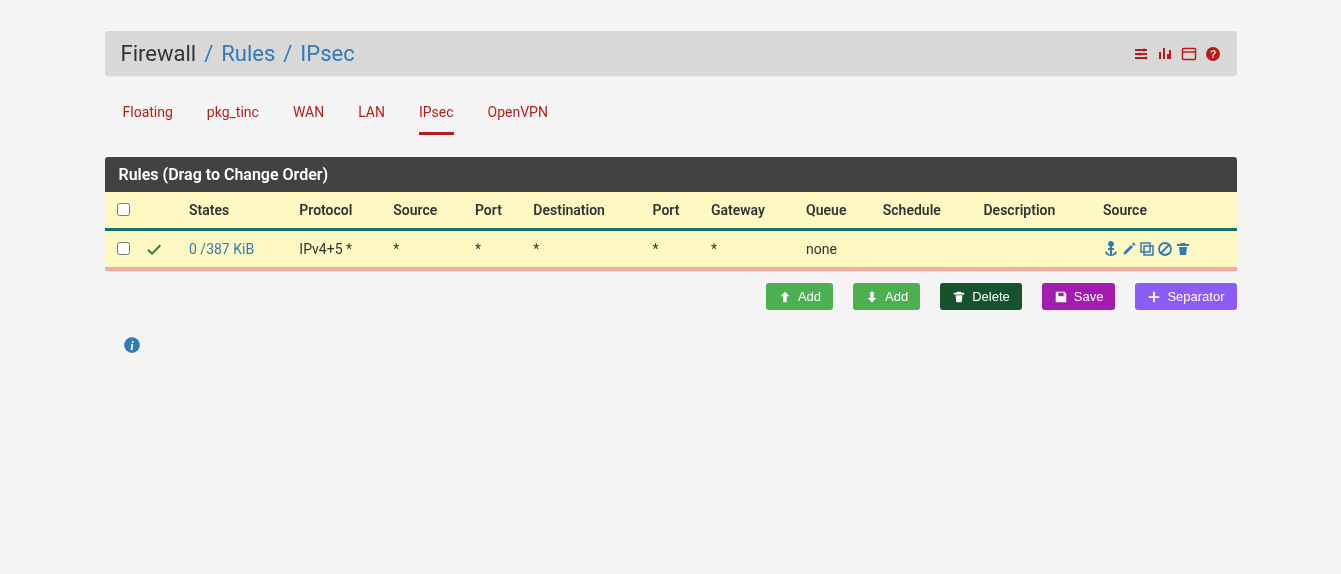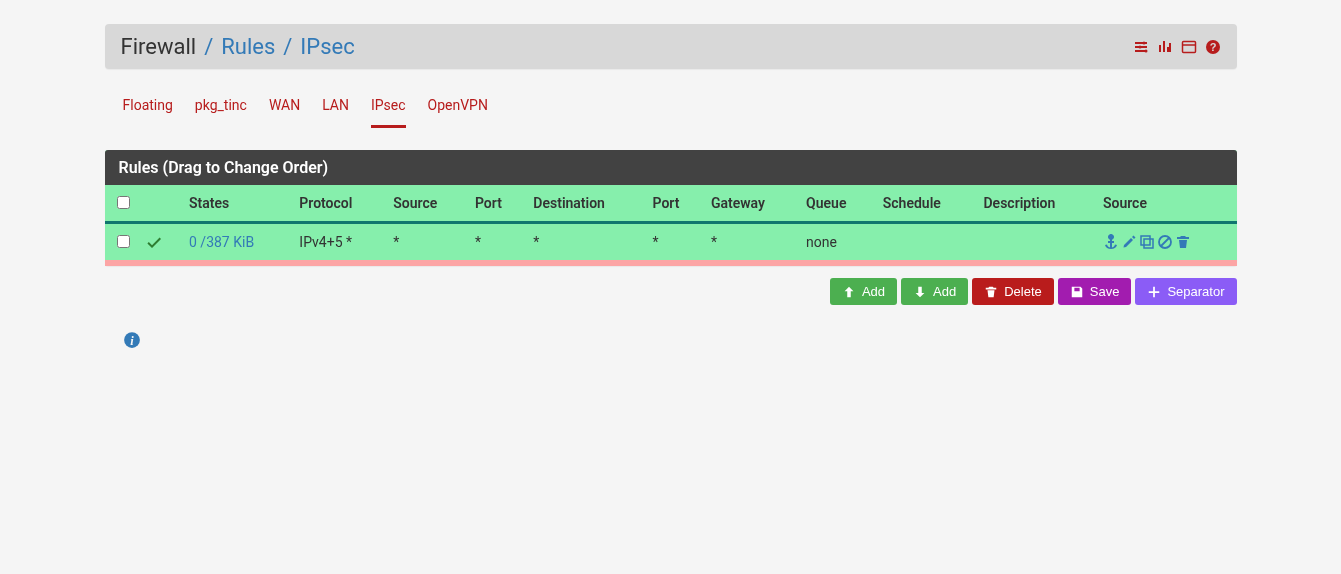--- a/index.html
+++ b/index.html
@@ -6,21 +6,21 @@
   body {
     background: #f5f5f5;
     font-family: -apple-system, BlinkMacSystemFont, "Segoe UI", Roboto, "Helvetica Neue", Arial, sans-serif;
     font-size: 14px;
     color: #333;
     width: 1341px;
     height: 574px;
   }
   .container {
     width: 1132px;
-    margin: 4px auto;
+    margin: 11px auto;
     padding-top: 20px;
   }
   .header-panel {
     background: #d8d8d8;
     border-radius: 4px;
     padding: 10px 16px;
     display: flex;
     justify-content: space-between;
     align-items: center;
     box-shadow: 0 1px 1px rgba(0,0,0,0.05);
@@ -40,37 +40,37 @@
     gap: 8px;
     align-items: center;
   }
   .header-icons .hicon {
     color: #b71c1c;
     cursor: pointer;
     display: inline-flex;
   }
   .tabs {
     display: flex;
-    gap: 22px;
+    gap: 34px;
     padding: 28px 18px 0 18px;
     text-align: center;
   }
   .tab {
     color: #b71c1c;
     font-size: 14px;
     padding-bottom: 12px;
     cursor: pointer;
     border-bottom: 3px solid transparent;
   }
   .tab.active {
     border-bottom: 3px solid #b71c1c;
   }
   .panel {
     margin-top: 22px;
-    background: #86efac;
+    background: #fef9c3;
     border-radius: 3px;
     box-shadow: 0 1px 1px rgba(0,0,0,.05);
   }
   .panel-heading {
     background: #424242;
     color: #fff;
     padding: 8px 14px;
     font-size: 16px;
     font-weight: 600;
     border-top-left-radius: 3px;
@@ -83,52 +83,52 @@
   thead th {
     text-align: left;
     font-weight: 600;
     padding: 10px 8px;
     border-bottom: 3px solid #0f766e;
     color: #333;
   }
   thead th:first-child { padding-left: 12px; width: 30px; }
   tbody td {
     padding: 10px 8px;
-    border-bottom: 6px solid #fca5a5;
+    border-bottom: 4px solid #fca5a5;
     vertical-align: middle;
   }
   tbody td:first-child { padding-left: 12px; }
   .chk { position: relative; top: 1px; }
   .status-icon { color: #2e7d32; }
   .link { color: #337ab7; }
   .action-icons {
     display: flex;
     gap: 2px;
     color: #337ab7;
   }
   .action-icons .aicon { cursor: pointer; display: inline-flex; }
   .btn-row {
     display: flex;
     justify-content: flex-end;
-    gap: 4px;
+    gap: 20px;
     margin-top: 12px;
   }
   .btn {
     display: inline-flex;
     align-items: center;
     gap: 6px;
     padding: 6px 12px;
     border-radius: 3px;
     color: #fff;
     font-size: 13px;
     cursor: pointer;
     border: none;
   }
   .btn-green { background: #4caf50; }
-  .btn-red { background: #b91c1c; text-align: center; }
+  .btn-red { background: #14532d; text-align: center; }
   .btn-blue { background: #a21caf; }
   .btn-orange { background: #8b5cf6; }
   .btn svg { width: 14px; height: 14px; fill: currentColor; }
   .info-icon {
     margin-top: 26px;
     margin-left: 18px;
     color: #337ab7;
     cursor: pointer;
     display: inline-flex;
   }

